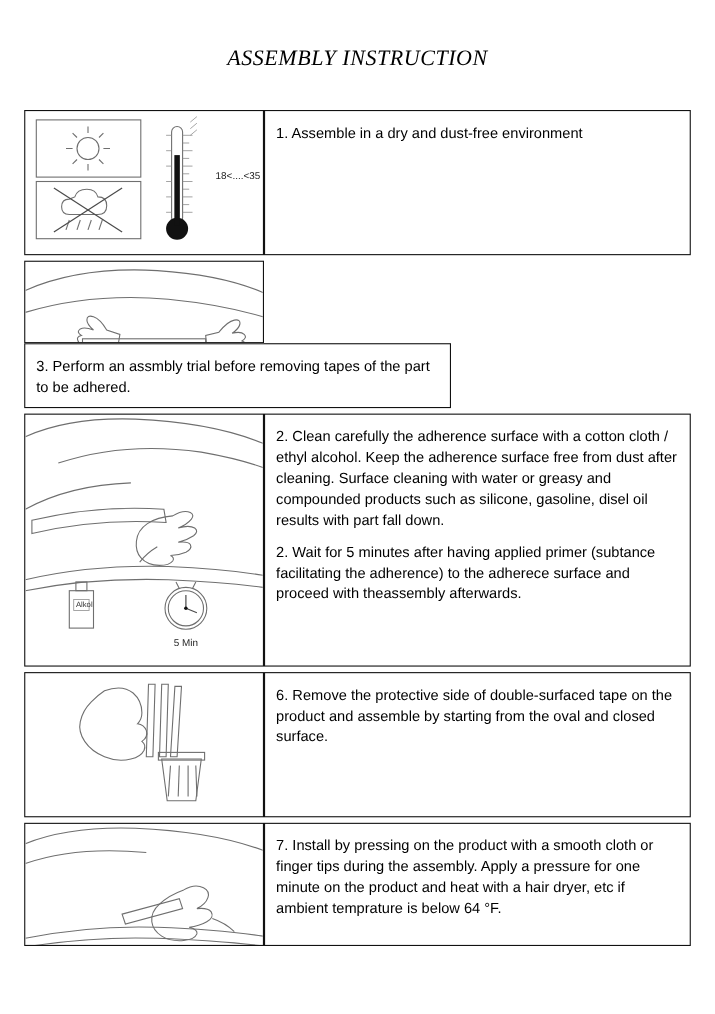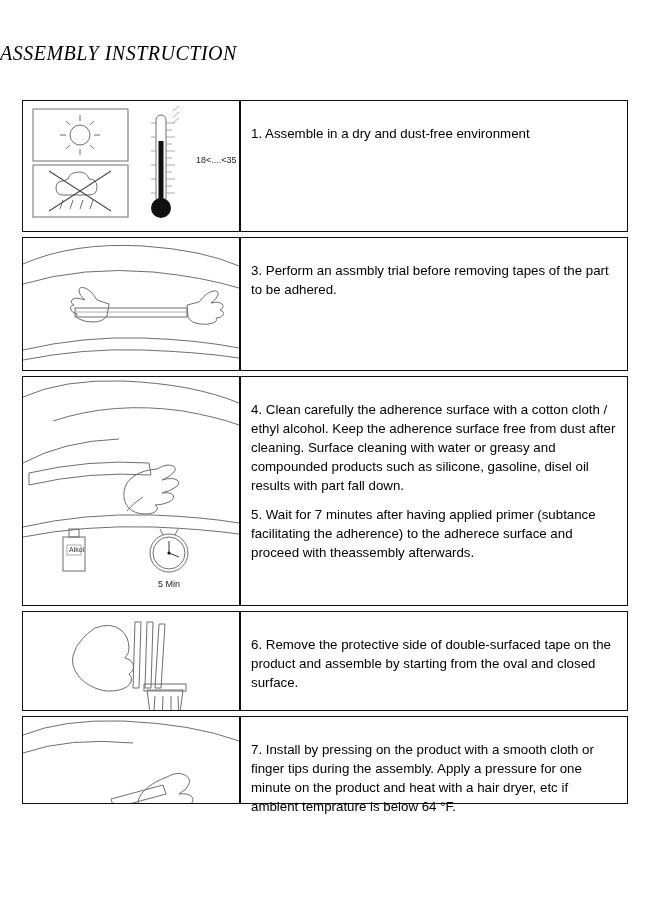--- a/index.html
+++ b/index.html
@@ -16,20 +16,21 @@
     overflow: hidden;
   }
   .page {
     width: 650px;
     height: 922px;
     position: relative;
     box-sizing: border-box;
     padding: 0;
   }
   .title {
+    text-align: center;
     font-style: italic;
     font-size: 20px;
     letter-spacing: 0.5px;
     padding-top: 42px;
     padding-bottom: 0;
     font-family: "Liberation Serif", serif;
     font-weight: normal;
   }
   .table {
     position: absolute;
@@ -57,30 +58,30 @@
     box-sizing: border-box;
     padding: 8px 9px 8px 10px;
     font-size: 13.3px;
     line-height: 1.42;
     background: #fff;
   }
   .row + .row {
     margin-top: 5px;
   }
   .cell-txt p {
-    margin: 16px 0 0 0;
+    margin: 3px 0 0 0;
   }
   .cell-txt p + p {
     margin-top: 11px;
   }
   .r1 { height: 132px; }
-  .r2 { height: 134px; }
+  .r2 { height: 134px; flex-direction: column; }
   .r3 { height: 230px; }
-  .r4 { height: 100px; }
-  .r5 { height: 88px; }
+  .r4 { height: 132px; }
+  .r5 { height: 112px; }
 
   
   svg { display: block; }
   .ln { fill: none; stroke: #6f6f6f; stroke-width: 1; }
   .ln2 { fill: none; stroke: #4a4a4a; stroke-width: 1.1; }
   .lnd { fill: none; stroke: #9a9a9a; stroke-width: 0.8; }
   .blk { fill: #111; }
   .thin { fill: none; stroke: #888; stroke-width: 0.7; }
   .tinytxt { font-family: "Liberation Sans", sans-serif; font-size: 7px; fill: #333; }
   .smalltxt { font-family: "Liberation Sans", sans-serif; font-size: 9px; fill: #222; }
@@ -215,22 +216,22 @@
             <circle class="ln" cx="146" cy="176" r="16"></circle>
             <line class="ln2" x1="146" y1="176" x2="146" y2="164"></line>
             <line class="ln2" x1="146" y1="176" x2="156" y2="180"></line>
             <circle class="blk" cx="146" cy="176" r="1.6"></circle>
             <path class="ln" d="M140 158 l-3 -6 M152 158 l3 -6"></path>
             <text class="smalltxt" x="135" y="210">5 Min</text>
           </g>
         </svg>
       </div>
       <div class="cell-txt">
-        <p>4. Clean carefully the adherence surface with a cotton cloth / ethyl alcohol. Keep the adherence surface free from dust after cleaning. Surface cleaning with water or greasy and compounded products such as silicone, gasoline, disel oil results with part fall down.</p>
-        <p>5. Wait for 7 minutes after having applied primer (subtance facilitating the adherence) to the adherece surface and proceed with theassembly afterwards.</p>
+        <p>2. Clean carefully the adherence surface with a cotton cloth / ethyl alcohol. Keep the adherence surface free from dust after cleaning. Surface cleaning with water or greasy and compounded products such as silicone, gasoline, disel oil results with part fall down.</p>
+        <p>2. Wait for 5 minutes after having applied primer (subtance facilitating the adherence) to the adherece surface and proceed with theassembly afterwards.</p>
       </div>
     </div>
 
     <div class="row r4">
       <div class="cell-img">
         <svg width="216" height="130" viewBox="0 0 216 130">
 
           <g class="ln">
             <path d="M72 16 q16 -6 26 2 q8 7 8 18 q0 6 -4 10 q6 1 8 6 q2 6 -4 10 q4 3 2 8 q-3 6 -12 8 q-12 3 -24 -2 q-12 -5 -18 -14 q-6 -9 -4 -18 q2 -10 10 -18 q6 -6 12 -10 z"></path>
           </g>

